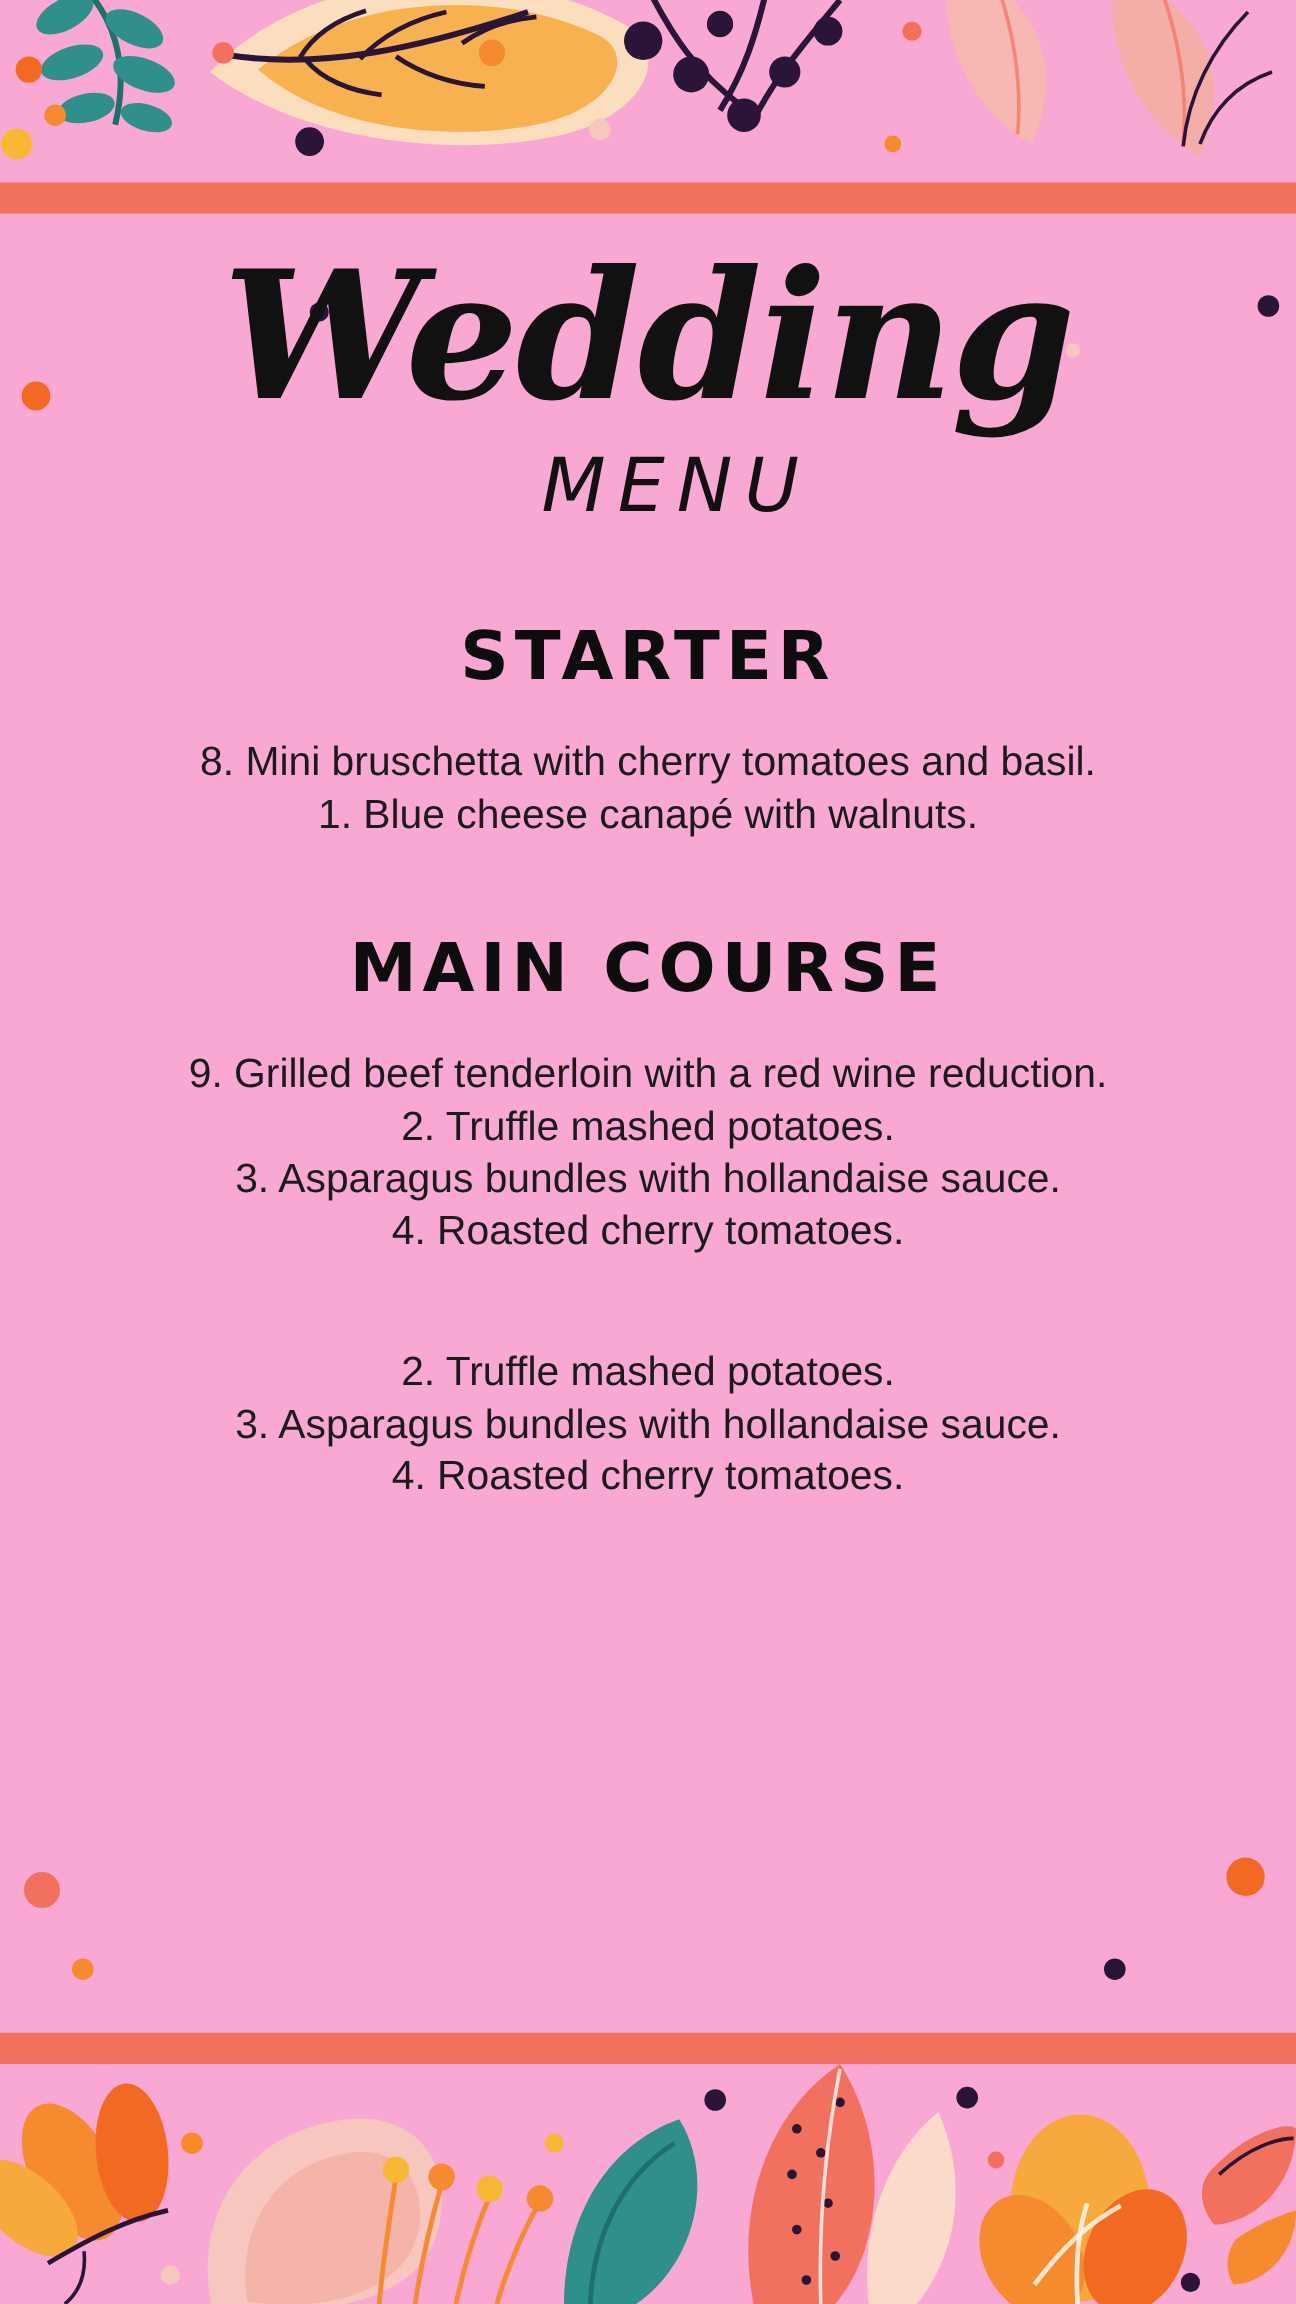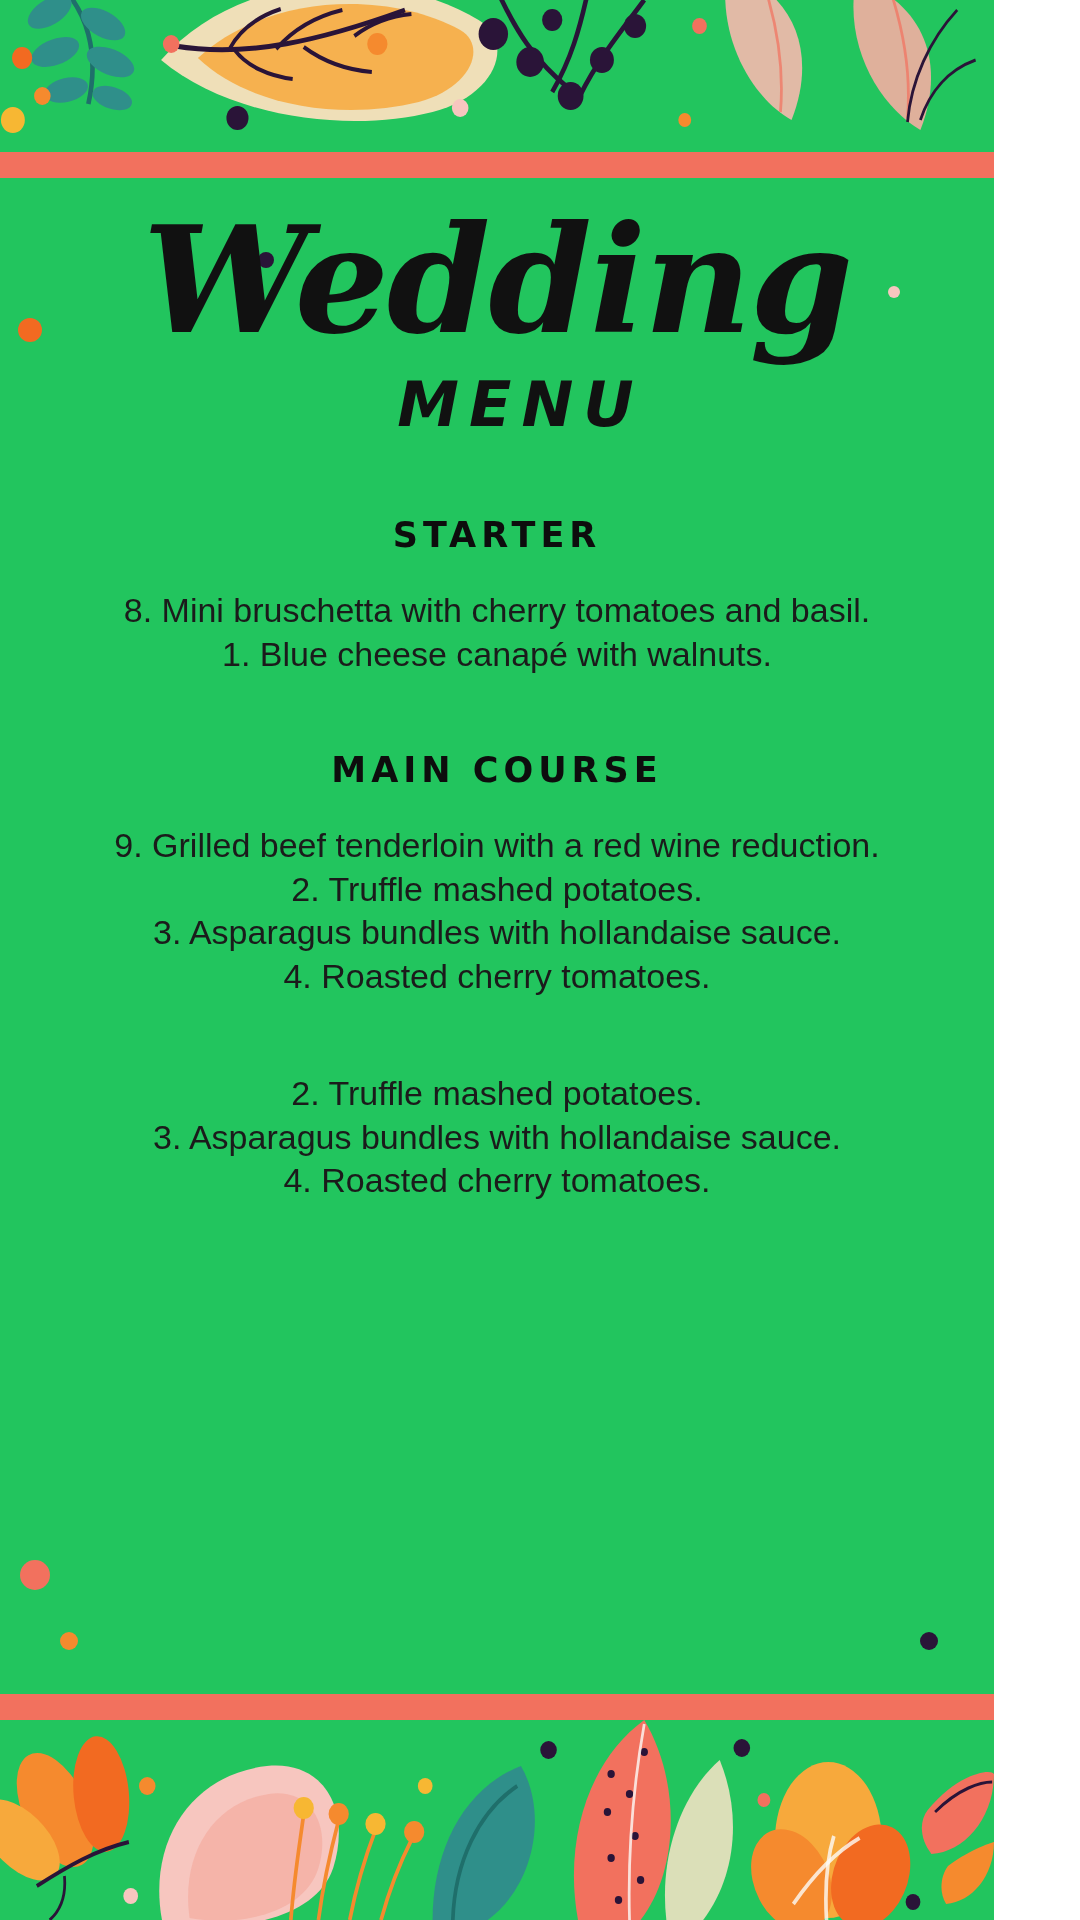--- a/index.html
+++ b/index.html
@@ -8,23 +8,23 @@
     background: #ffffff;
   }
   body {
     width: 1080px;
     height: 1920px;
     overflow: hidden;
     font-family: "Liberation Sans", sans-serif;
   }
   .page {
     position: relative;
-    width: 994px;
+    width: 1080px;
     height: 1920px;
-    background: #22c55e;
+    background: #f9a8d4;
     overflow: hidden;
   }
 
   
   .band {
     position: absolute;
     left: 0;
     width: 100%;
     overflow: hidden;
   }
@@ -65,38 +65,38 @@
     font-size: 148px;
     line-height: 1.0;
     color: #111111;
     letter-spacing: -2px;
     margin: 0;
     padding-top: 6px;
   }
 
   .menu-word {
     font-family: "DejaVu Sans", sans-serif;
-    font-weight: 700;
+    font-weight: 400;
     font-style: italic;
     font-size: 62px;
     letter-spacing: 10px;
     color: #111111;
     margin: 14px 0 5px 0;
     padding-left: 47px;
   }
 
   .section {
     margin-top: 74px;
   }
   .section:first-of-type { margin-top: 86px; }
 
   .section-title {
     font-family: "DejaVu Sans", sans-serif;
     font-weight: 700;
-    font-size: 35px;
+    font-size: 56px;
     letter-spacing: 5px;
     color: #0d0d0d;
     margin: 0 0 34px 0;
   }
 
   .items {
     list-style: none;
     margin: 0;
     padding: 0;
   }

